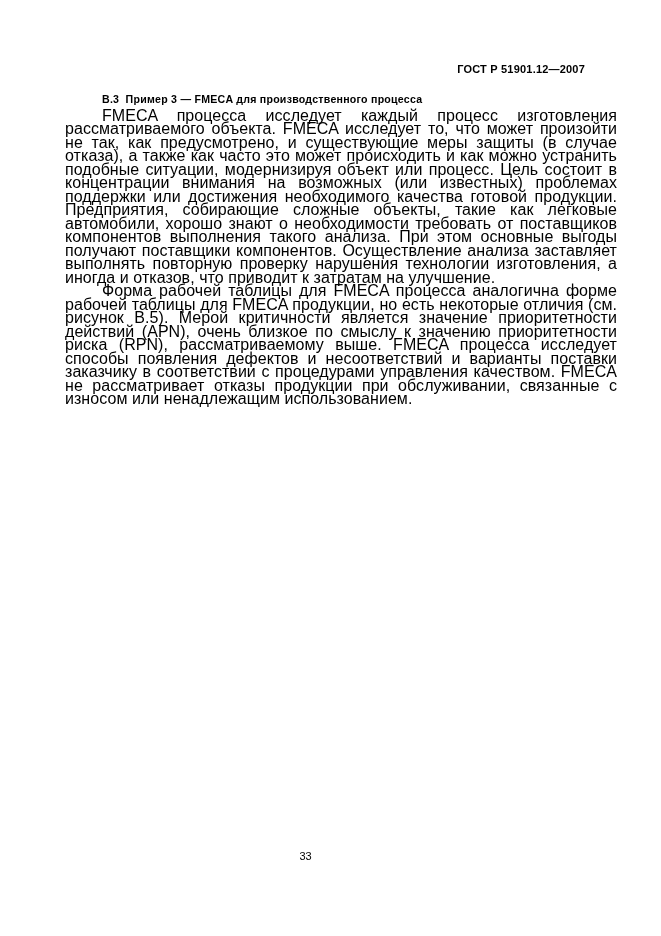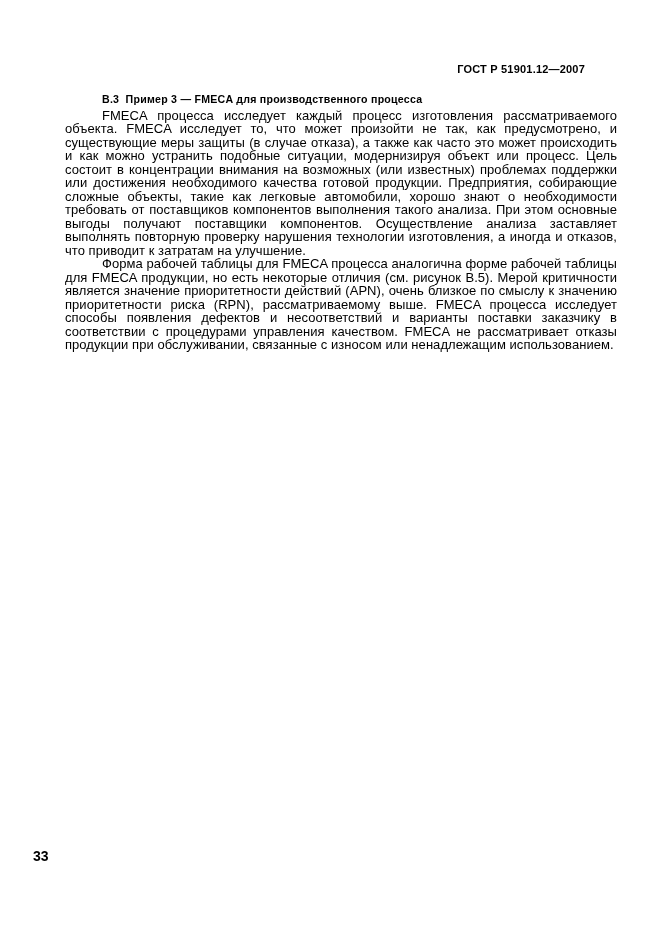--- a/index.html
+++ b/index.html
@@ -42,37 +42,36 @@
     .section-heading {
       margin: 0 0 2px 0;
       font-weight: bold;
       font-size: 10.6px;
       line-height: 13.5px;
       letter-spacing: 0.25px;
       text-indent: 37px;
     }
     p.body-par {
       margin: 0;
-      font-size: 13px;
+      font-size: 16px;
       line-height: 13.5px;
       text-align: justify;
       text-indent: 37px;
       letter-spacing: 0.05px;
     }
     .italic {
     }
     .page-number {
       position: absolute;
       top: 850px;
       left: 33px;
       width: 545px;
-      text-align: left;
-      font-size: 14px;
+      text-align: center;
+      font-size: 11px;
       line-height: 13px;
-      font-weight: bold;
     }
   </style>
 </head>
 <body>
 
 <div class="page">
 
   <div class="doc-header">ГОСТ Р 51901.12—2007</div>
 
   <div class="content">

